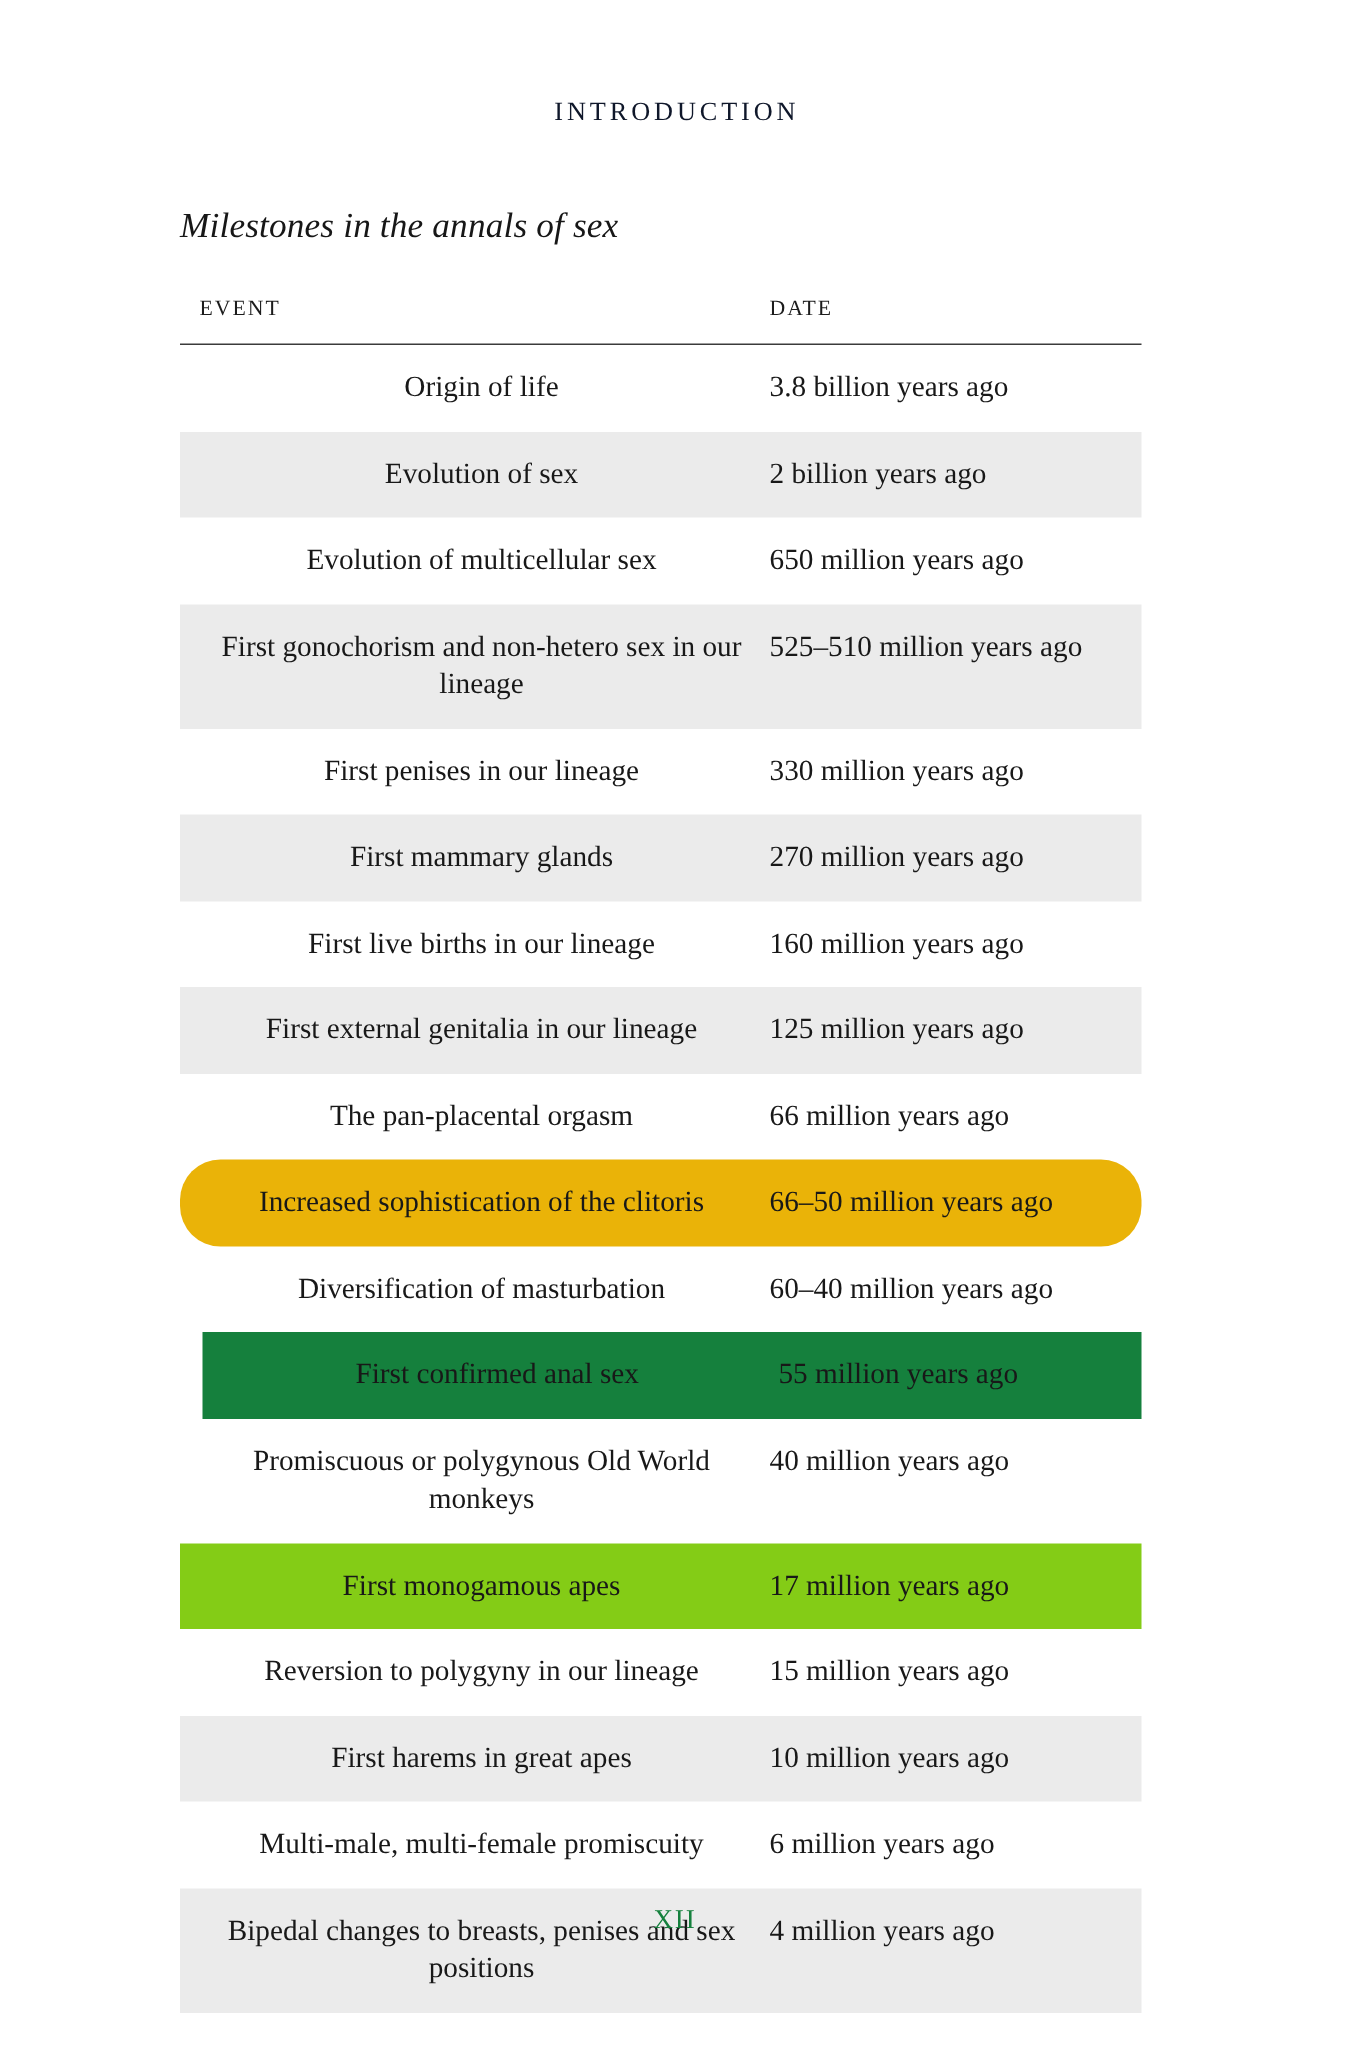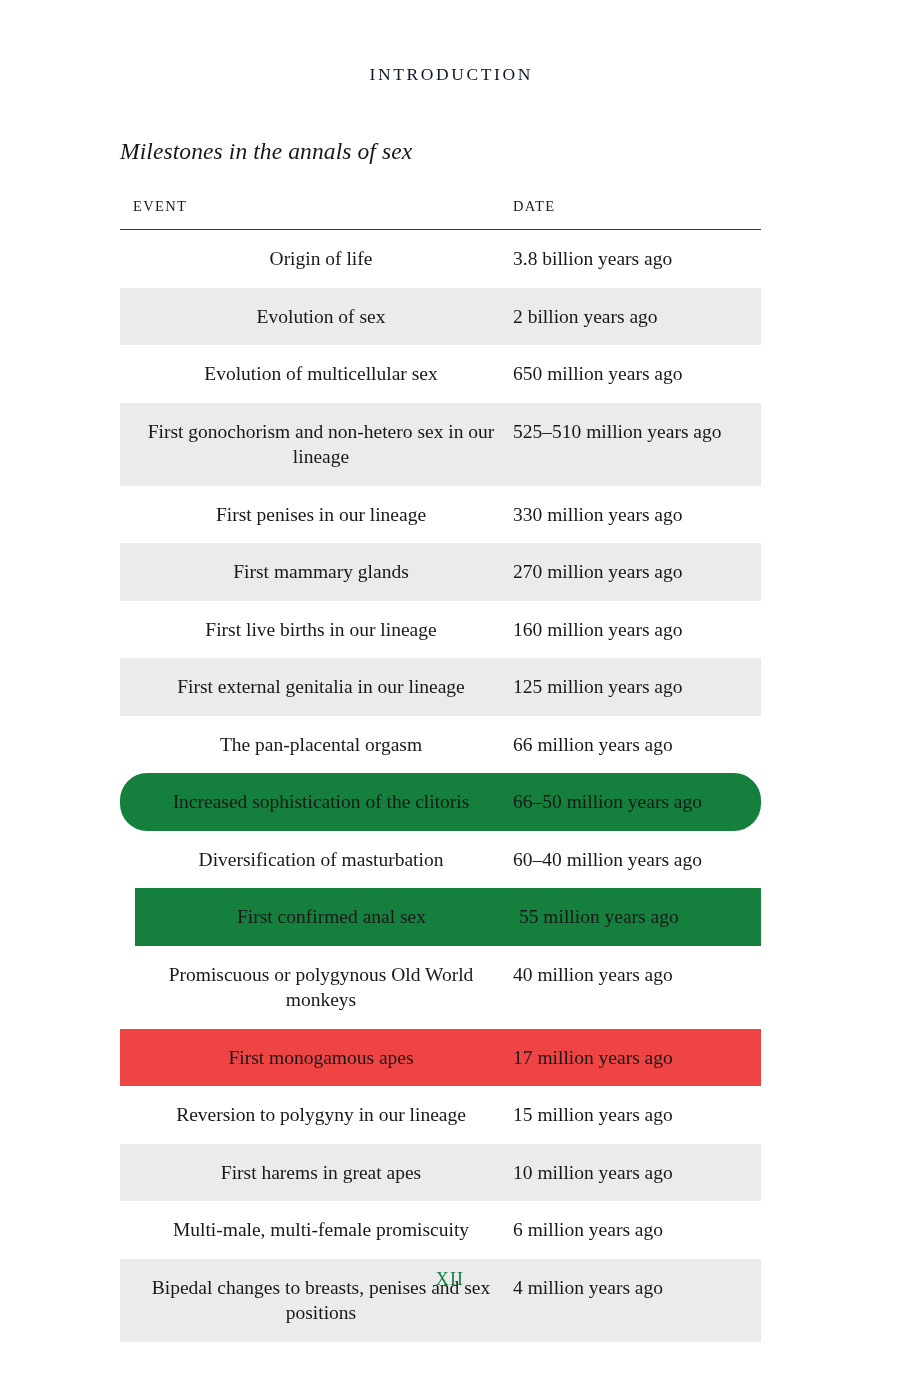--- a/index.html
+++ b/index.html
@@ -167,37 +167,37 @@
           <div class="cell date-col">160 million years ago</div>
         </div>
         <div class="trow shaded" style="background: rgb(235, 235, 235);">
           <div class="cell event-col">First external genitalia in our lineage</div>
           <div class="cell date-col">125 million years ago</div>
         </div>
         <div class="trow">
           <div class="cell event-col">The pan-placental orgasm</div>
           <div class="cell date-col">66 million years ago</div>
         </div>
-        <div class="trow shaded" style="background: #15803d; border-radius: 27px;">
+        <div class="trow shaded" style="background: #eab308; border-radius: 27px;">
           <div class="cell event-col">Increased sophistication of the clitoris</div>
           <div class="cell date-col">66–50 million years ago</div>
         </div>
         <div class="trow">
           <div class="cell event-col">Diversification of masturbation</div>
           <div class="cell date-col">60–40 million years ago</div>
         </div>
         <div class="trow shaded" style="background: #15803d; margin-left: 15px;">
           <div class="cell event-col">First confirmed anal sex</div>
           <div class="cell date-col">55 million years ago</div>
         </div>
         <div class="trow">
           <div class="cell event-col">Promiscuous or polygynous Old World monkeys</div>
           <div class="cell date-col">40 million years ago</div>
         </div>
-        <div class="trow shaded" style="background: #ef4444;">
+        <div class="trow shaded" style="background: #84cc16;">
           <div class="cell event-col">First monogamous apes</div>
           <div class="cell date-col">17 million years ago</div>
         </div>
         <div class="trow">
           <div class="cell event-col">Reversion to polygyny in our lineage</div>
           <div class="cell date-col">15 million years ago</div>
         </div>
         <div class="trow shaded" style="background: rgb(235, 235, 235);">
           <div class="cell event-col">First harems in great apes</div>
           <div class="cell date-col">10 million years ago</div>

